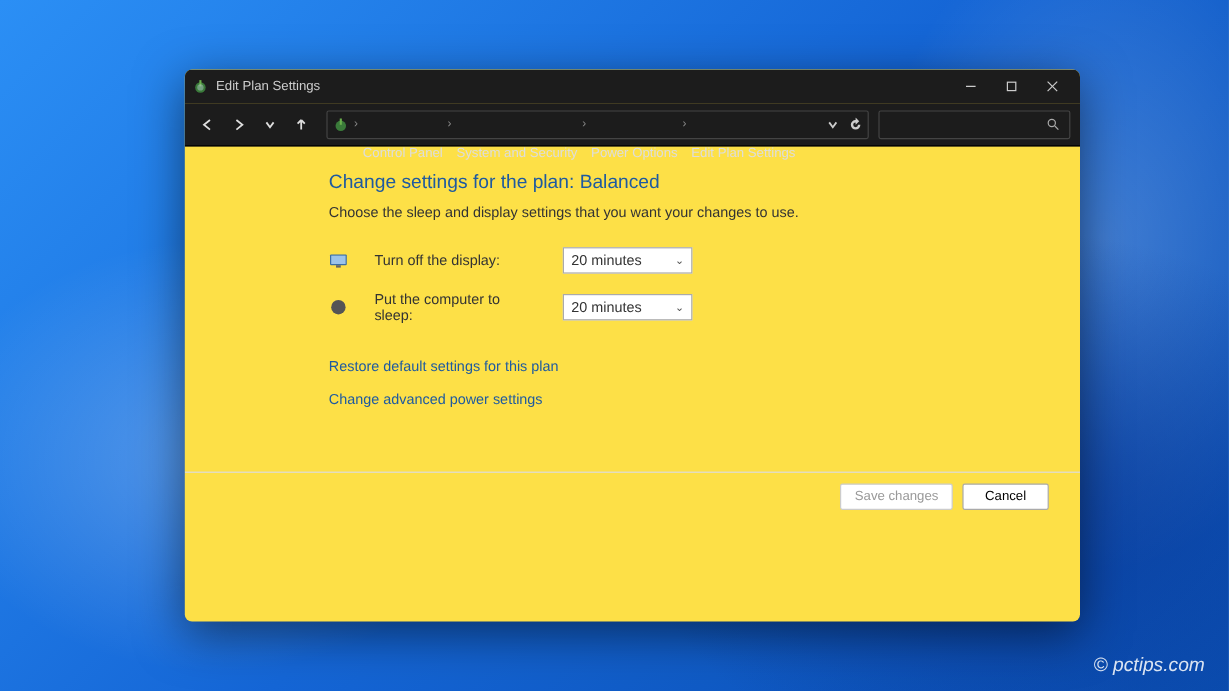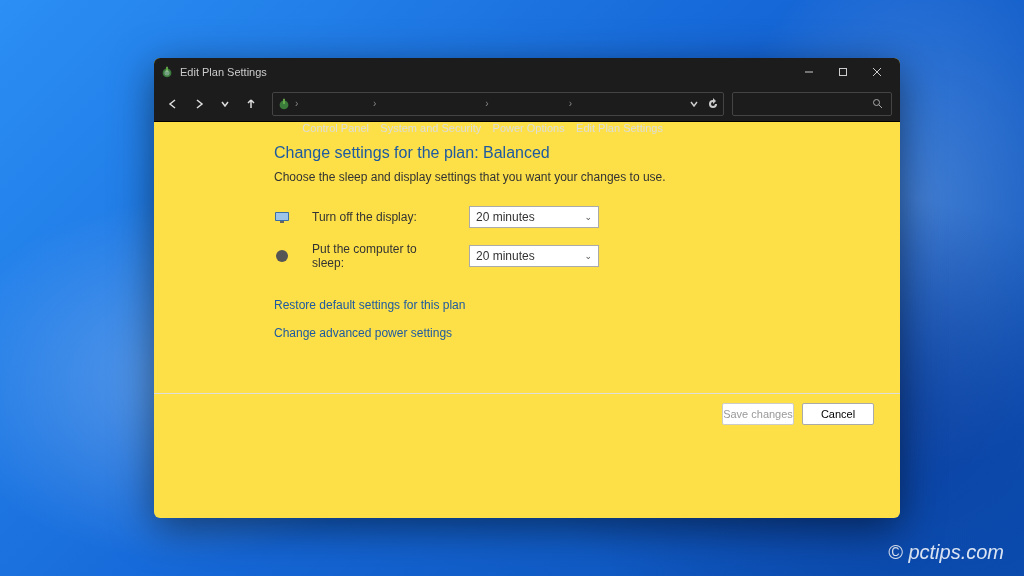--- a/index.html
+++ b/index.html
@@ -10,21 +10,21 @@
     .bg-swirl {
       position: absolute; inset: 0; z-index: 0;
       background:
         radial-gradient(ellipse 400px 300px at 180px 380px, rgba(255,255,255,0.25) 0%, transparent 60%),
         radial-gradient(ellipse 500px 350px at 850px 420px, rgba(10,50,140,0.6) 0%, transparent 65%),
         radial-gradient(ellipse 350px 500px at 920px 200px, rgba(255,255,255,0.2) 0%, transparent 55%),
         linear-gradient(135deg, #2b8ff5 0%, #1566d6 50%, #0a4db0 100%);
     }
     .watermark {
       position: absolute; right: 20px; bottom: 12px; color: #fff;
-      font-size: 20px; opacity: 0.85; z-index: 5; font-style: italic;
+      font-size: 16px; opacity: 0.85; z-index: 5; font-style: italic;
     }
     .window {
       position: absolute; left: 154px; top: 58px; width: 746px; height: 460px;
       background: #fde047; border-radius: 6px; overflow: hidden;
       box-shadow: 0 10px 40px rgba(0,0,0,0.5); z-index: 10;
     }
     .titlebar {
       height: 28px; background: #1c1c1c; display: flex; align-items: center;
       padding: 0 6px; color: #ccc; font-size: 11px;
     }
@@ -54,34 +54,34 @@
       margin-left: 4px; display: flex; align-items: center; justify-content: flex-end; padding: 0 8px;
       color: #aaa; font-size: 11px;
     }
     .content { padding: 22px 40px 0 120px; font-size: 12px; color: #333; }
     .content h1 { color: #1e5aa0; font-size: 16px; font-weight: normal; margin-bottom: 8px; }
     .content .desc { margin-bottom: 22px; }
     .setting-row { display: flex; align-items: center; margin-bottom: 14px; gap: 22px; }
     .row-icon { width: 16px; height: 16px; display: inline-block; }
     .row-label { width: 135px; }
     .dropdown {
-      width: 130px; height: 22px; border: 1px solid #aaa; font-size: 12px;
+      width: 108px; height: 22px; border: 1px solid #aaa; font-size: 12px;
       display: flex; align-items: center; justify-content: space-between; padding: 0 6px;
       background: #fff;
     }
     .dd-chev { font-size: 9px; color: #555; }
     .links { margin-top: 28px; }
     .link-item { color: #1e5aa0; font-size: 12px; margin-bottom: 14px; cursor: pointer; }
     .footer {
       position: absolute; left: 0; right: 0; top: 335px; border-top: 1px solid #ddd;
       height: 40px; display: flex; align-items: center; justify-content: flex-end; padding-right: 26px; gap: 8px;
     }
     .btn {
       min-width: 72px; height: 22px; border: 1px solid #aaa; background: #fff; font-size: 11px;
-      display: inline-flex; align-items: center; justify-content: center; padding: 0 0; border-radius: 2px;
+      display: inline-flex; align-items: center; justify-content: center; padding: 0 11px; border-radius: 2px;
     }
     .btn.disabled { color: #999; border-color: #ccc; }
     svg { display: block; }
   </style>
 </head>
 <body>
 
 <div class="bg-swirl"></div>
 <div class="watermark">© pctips.com</div>
 

